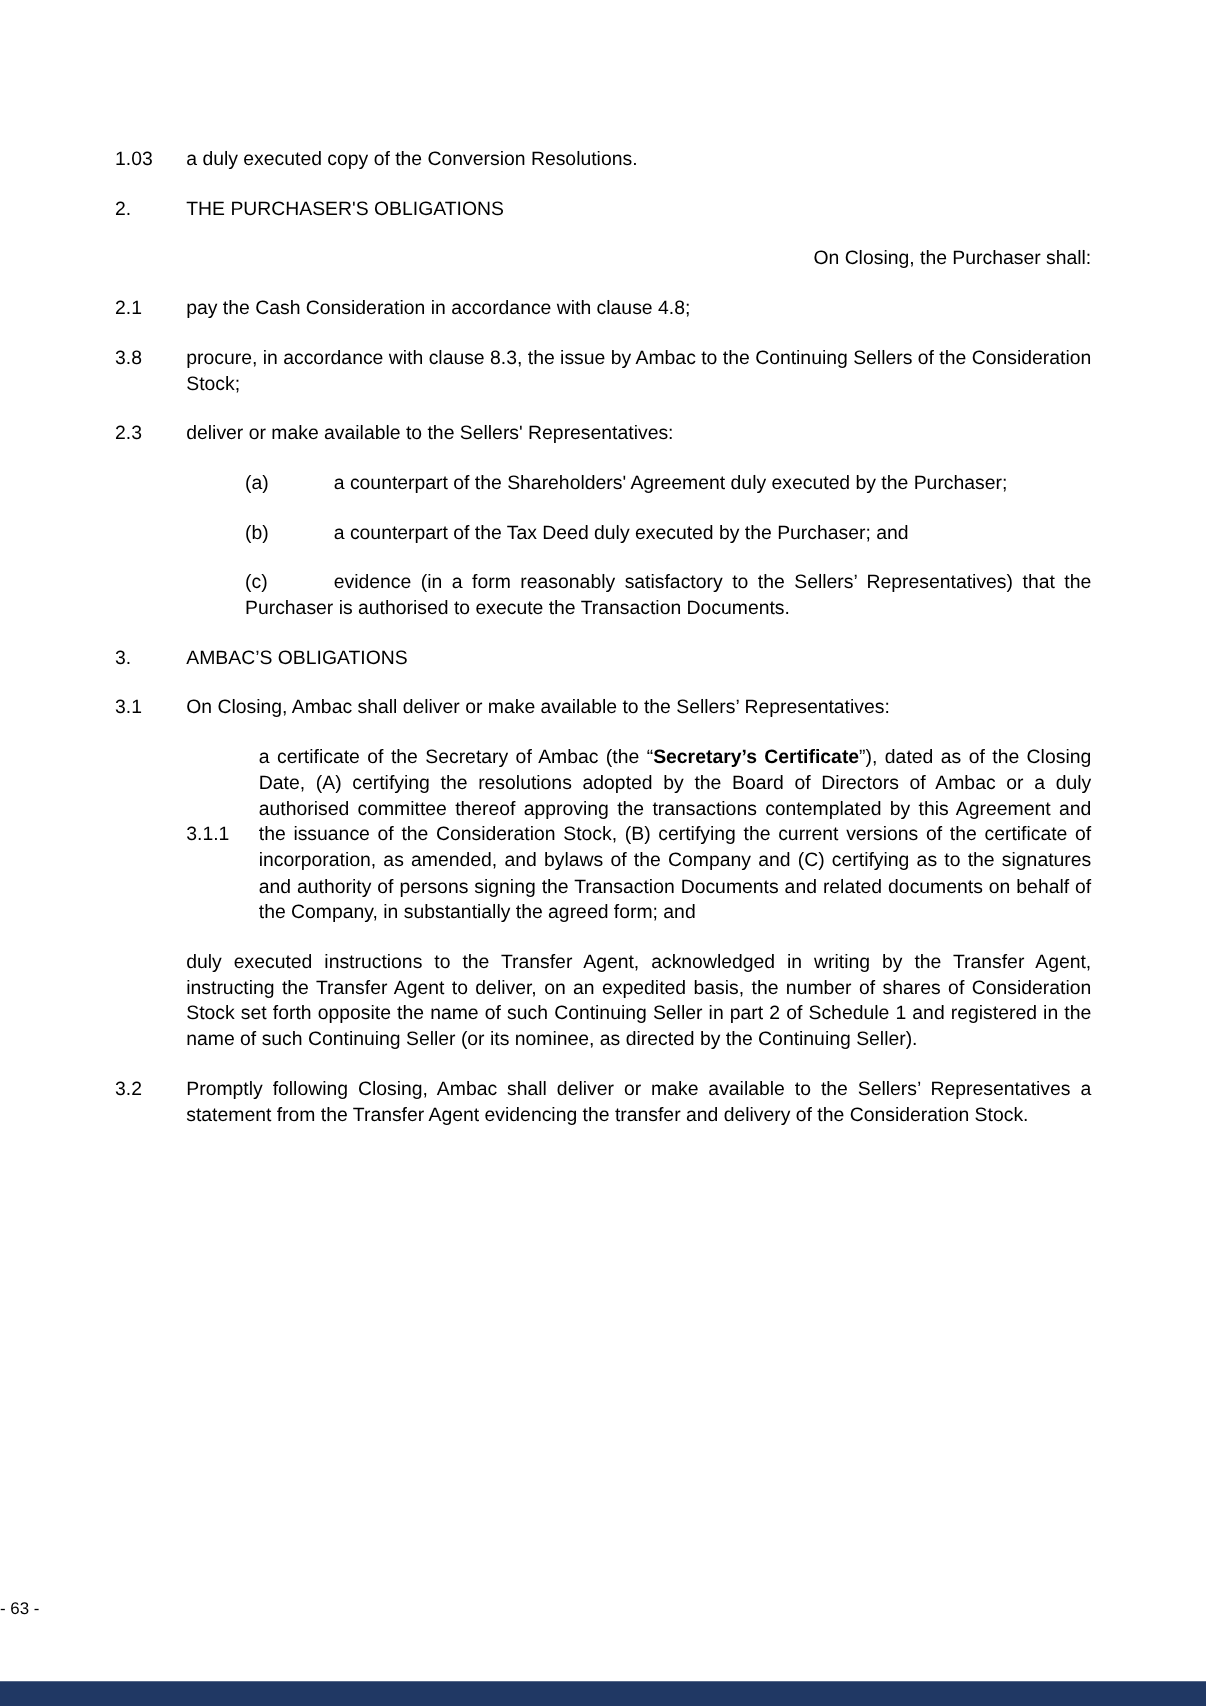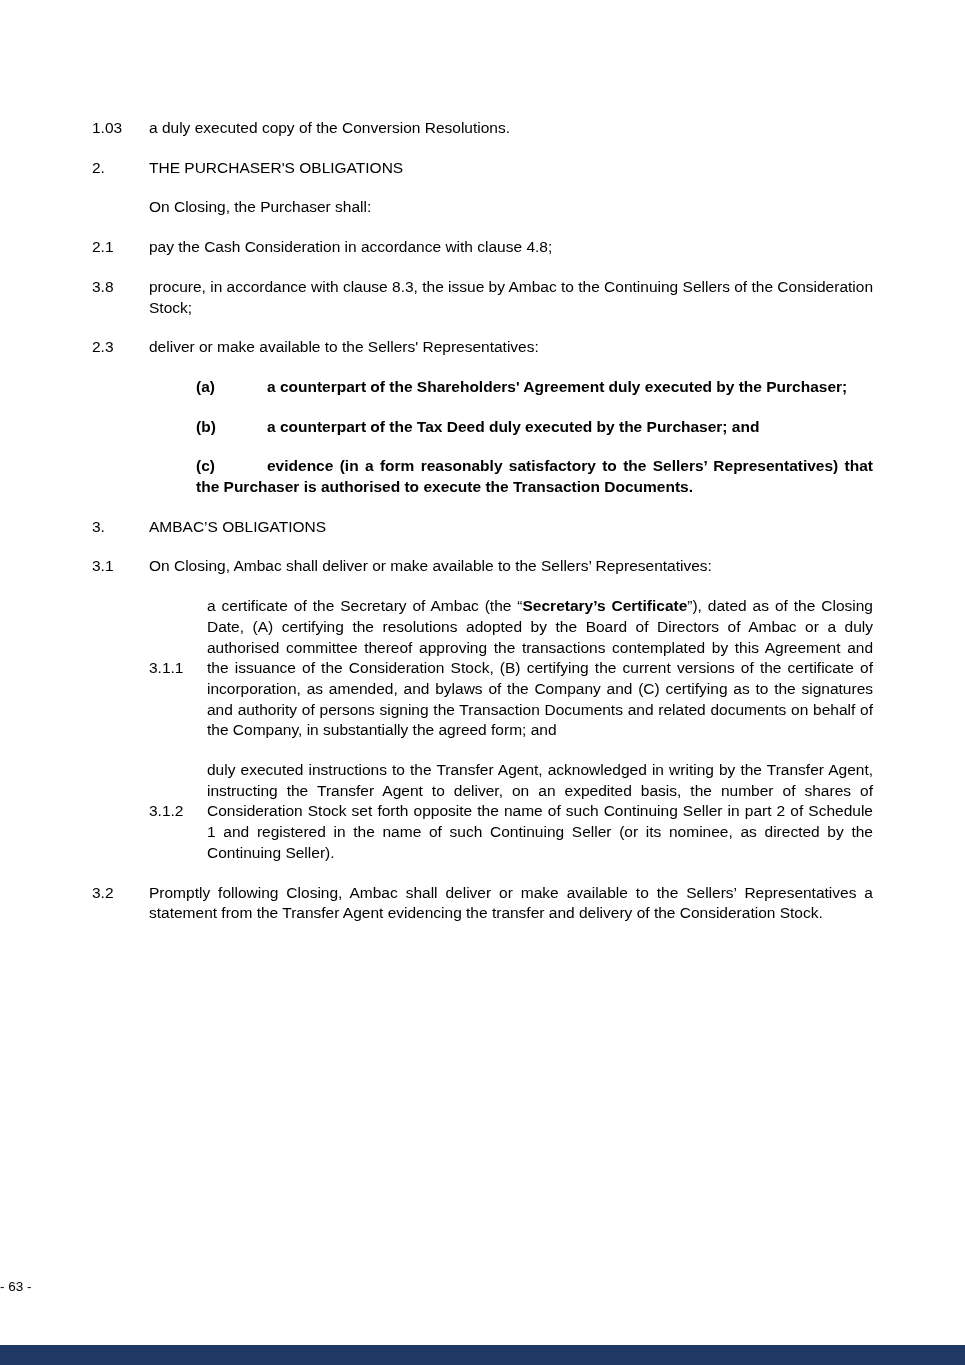--- a/index.html
+++ b/index.html
@@ -36,25 +36,25 @@
     flex: 1;
     margin: 0;
     text-align: justify;
   }
   .heading {
     font-weight: normal;
     text-align: left;
   }
   .intro {
     margin: 0 0 19px 57px;
+    text-align: right;
   }
   .subitem {
     margin: 0 0 19px 104px;
     text-align: justify;
-    font-weight: bold;
   }
   .sublabel {
     display: inline-block;
     width: 71px;
   }
   .sub3 {
     margin-left: 57px;
     align-items: center;
   }
   .sub3 .num {
@@ -124,21 +124,20 @@
       <span class="num">3.1</span>
       <p class="txt">On Closing, Ambac shall deliver or make available to the Sellers’ Representatives:</p>
     </div>
 
     <div class="clause sub3">
       <span class="num">3.1.1</span>
       <p class="txt"><span>a certificate of the Secretary of Ambac (the “</span><b>Secretary’s Certificate</b><span>”), dated as of the Closing Date, (A) certifying the resolutions adopted by the Board of Directors of Ambac or a duly authorised committee thereof approving the transactions contemplated by this Agreement and the issuance of the Consideration Stock, (B) certifying the current versions of the certificate of incorporation, as amended, and bylaws of the Company and (C) certifying as to the signatures and authority of persons signing the Transaction Documents and related documents on behalf of the Company, in substantially the agreed form; and</span></p>
     </div>
 
     <div class="clause sub3">
-      <span class="num">3.1.2</span>
       <p class="txt">duly executed instructions to the Transfer Agent, acknowledged in writing by the Transfer Agent, instructing the Transfer Agent to deliver, on an expedited basis, the number of shares of Consideration Stock set forth opposite the name of such Continuing Seller in part 2 of Schedule 1 and registered in the name of such Continuing Seller (or its nominee, as directed by the Continuing Seller).</p>
     </div>
 
     <div class="clause">
       <span class="num">3.2</span>
       <p class="txt">Promptly following Closing, Ambac shall deliver or make available to the Sellers’ Representatives a statement from the Transfer Agent evidencing the transfer and delivery of the Consideration Stock.</p>
     </div>
 
   </main>
 

